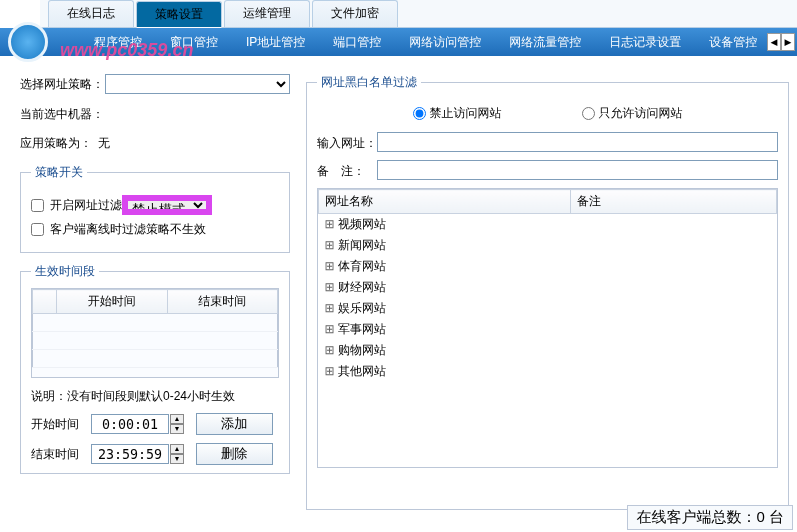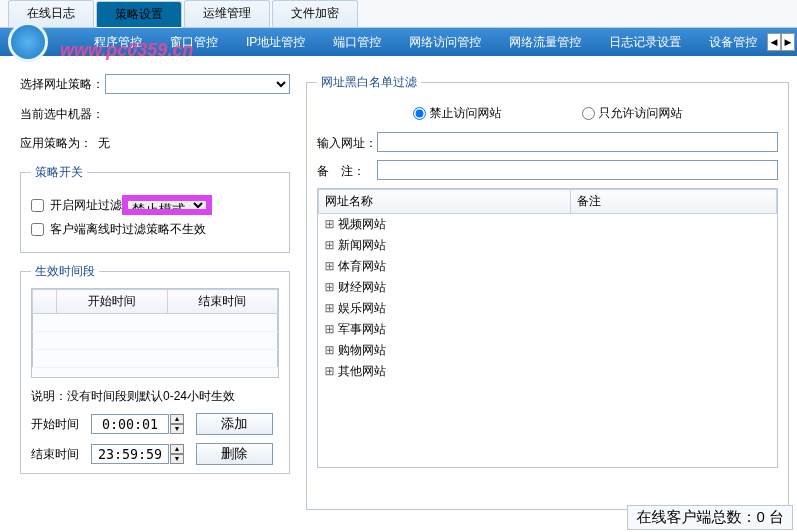--- a/index.html
+++ b/index.html
@@ -1,18 +1,18 @@
 <!DOCTYPE html>
 <html><head>
 <meta charset="utf-8">
 <style>
 * { box-sizing: border-box; margin: 0; padding: 0; font-family: "Microsoft YaHei", SimSun, sans-serif; }
 body { width: 797px; height: 532px; background: #fff; font-size: 12px; overflow: hidden; position: relative; }
 
-.tabs-top { display: flex; background: #f5f9fc; border-bottom: 1px solid #b8cfe5; padding-left: 8px; }
+.tabs-top { display: flex; background: #f5f9fc; border-bottom: 1px solid #b8cfe5; padding-left: 8px; margin-left: 40px; }
 .tab { padding: 4px 18px; border: 1px solid #b8cfe5; border-bottom: none; margin-right: 2px; background: linear-gradient(#f2f7fc,#e4eef7); cursor: pointer; border-radius: 3px 3px 0 0; }
 .tab.active { background: #0369a1; border-bottom: 1px solid #fff; position: relative; top: 1px; }
 
 .navbar { display: flex; align-items: center; background: linear-gradient(#3d8fd8,#1e6cb8); height: 28px; position: relative; }
 .logo-area { width: 80px; height: 28px; position: relative; }
 .logo-circle { width: 40px; height: 40px; border-radius: 50%; background: radial-gradient(circle,#5ab3f0,#1a7ac5); position: absolute; left: 8px; top: -6px; border: 3px solid #e8f3fb; }
 .nav-item { color: #fff; padding: 0 14px; line-height: 28px; cursor: pointer; }
 .nav-arrows { position: absolute; right: 2px; display: flex; }
 .arrow-btn { width: 14px; height: 18px; background: #fff; border: 1px solid #999; font-size: 9px; text-align: center; line-height: 16px; cursor: pointer; }
 .watermark { position: absolute; left: 60px; top: 40px; color: #ec4899; font-size: 18px; font-weight: bold; font-style: italic; opacity: .9; z-index: 100; pointer-events: none; }

